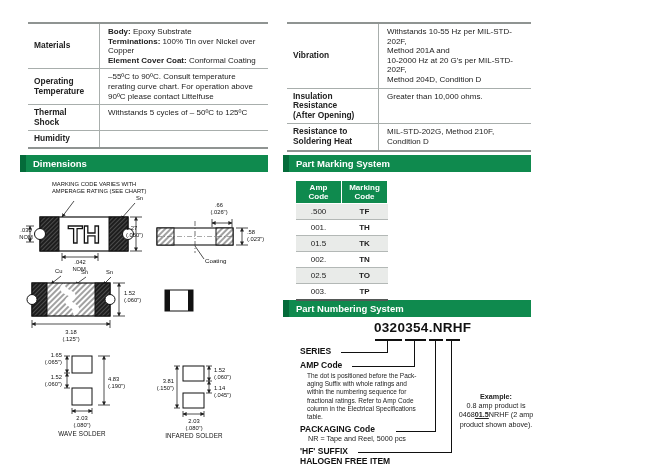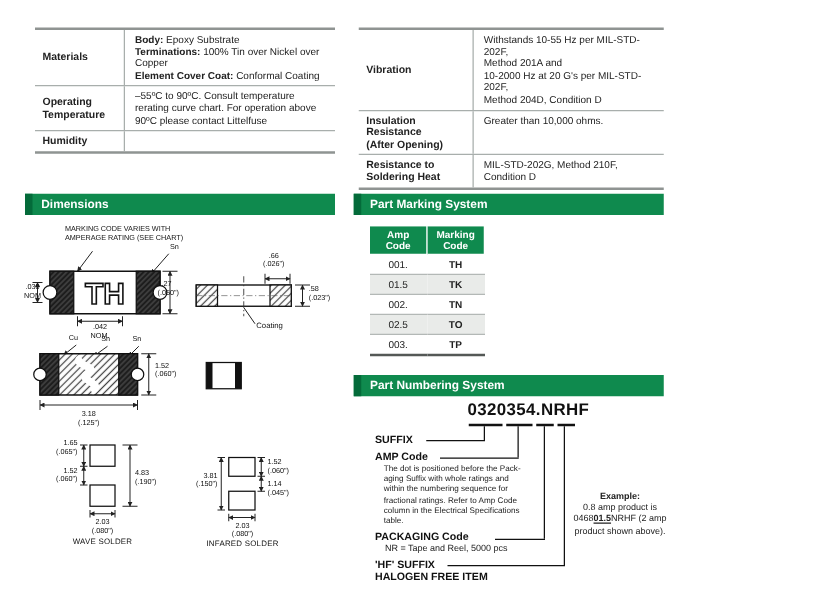--- a/index.html
+++ b/index.html
@@ -72,20 +72,24 @@
     <div class="spec-value"><span class="b">Body:</span><span> Epoxy Substrate
 </span><span class="b">Terminations:</span><span> 100% Tin over Nickel over Copper
 </span><span class="b">Element Cover Coat:</span><span> Conformal Coating</span></div>
   </div>
   <div class="spec-row">
     <div class="spec-label">Operating
 Temperature</div>
     <div class="spec-value">–55ºC to 90ºC. Consult temperature rerating curve chart. For operation above 90ºC please contact Littelfuse</div>
   </div>
   <div class="spec-row">
+    <div class="spec-label">Thermal Shock</div>
+    <div class="spec-value">Withstands 5 cycles of – 50ºC to 125ºC</div>
+  </div>
+  <div class="spec-row">
     <div class="spec-label">Humidity</div>
   </div>
 </div>
 
 <div class="spec-table t-right" style="left:287px;top:22px;width:244px;">
   <div class="spec-row">
     <div class="spec-label">Vibration</div>
     <div class="spec-value">Withstands 10-55 Hz per MIL-STD-202F,
 Method 201A and
 10-2000 Hz at 20 G's per MIL-STD-202F,
@@ -120,20 +124,24 @@
 <table class="mark-table" style="left:295px;top:180px;">
   <thead>
     <tr>
       <th>Amp
 Code</th>
       <th>Marking
 Code</th>
     </tr>
   </thead>
   <tbody>
+    <tr class="alt">
+        <td>.500</td>
+        <td class="code">TF</td>
+      </tr>
     <tr>
         <td>001.</td>
         <td class="code">TH</td>
       </tr>
     <tr class="alt">
         <td>01.5</td>
         <td class="code">TK</td>
       </tr>
     <tr>
         <td>002.</td>
@@ -158,21 +166,21 @@
 
 <div class="v-line" style="left:387px;top:341px;height:11px;"></div>
 <div class="h-line" style="left:341px;top:352px;width:47px;"></div>
 <div class="v-line" style="left:414px;top:341px;height:25px;"></div>
 <div class="h-line" style="left:352px;top:366px;width:63px;"></div>
 <div class="v-line" style="left:435px;top:341px;height:90px;"></div>
 <div class="h-line" style="left:396px;top:431px;width:40px;"></div>
 <div class="v-line" style="left:451px;top:341px;height:111px;"></div>
 <div class="h-line" style="left:358px;top:452px;width:94px;"></div>
 
-<div class="pn-label" style="left:300px;top:346px;">SUFFIX</div>
+<div class="pn-label" style="left:300px;top:346px;">SERIES</div>
 <div class="pn-label" style="left:300px;top:360px;">AMP Code</div>
 <div class="pn-desc" style="left:307px;top:372px;width:128px;">The dot is positioned before the Pack-
 aging Suffix with whole ratings and
 within the numbering sequence for
 fractional ratings. Refer to Amp Code
 column in the Electrical Specifications
 table.</div>
 <div class="pn-label" style="left:300px;top:424px;">PACKAGING Code</div>
 <div class="pn-desc" style="left:308px;top:435px;font-size:7.2px;text-align:right;">NR = Tape and Reel, 5000 pcs</div>
 <div class="pn-label" style="left:300px;top:446px;">'HF' SUFFIX</div>

